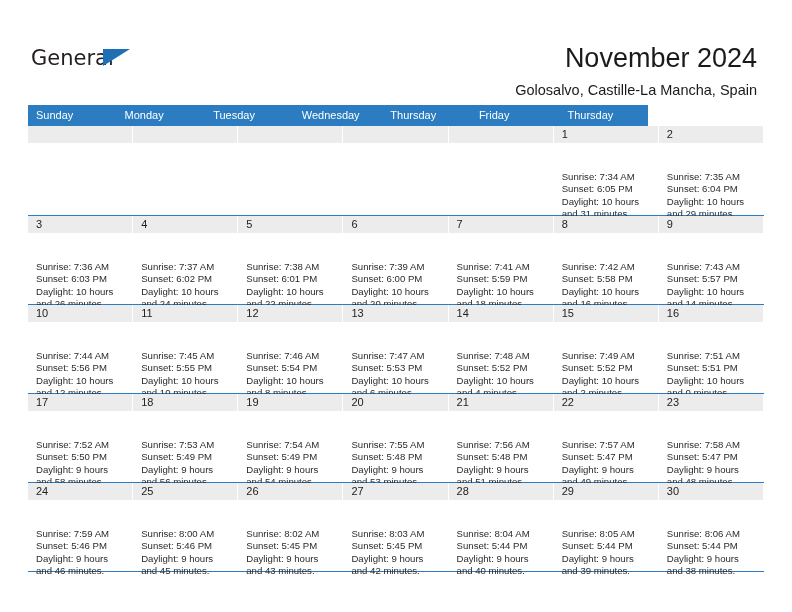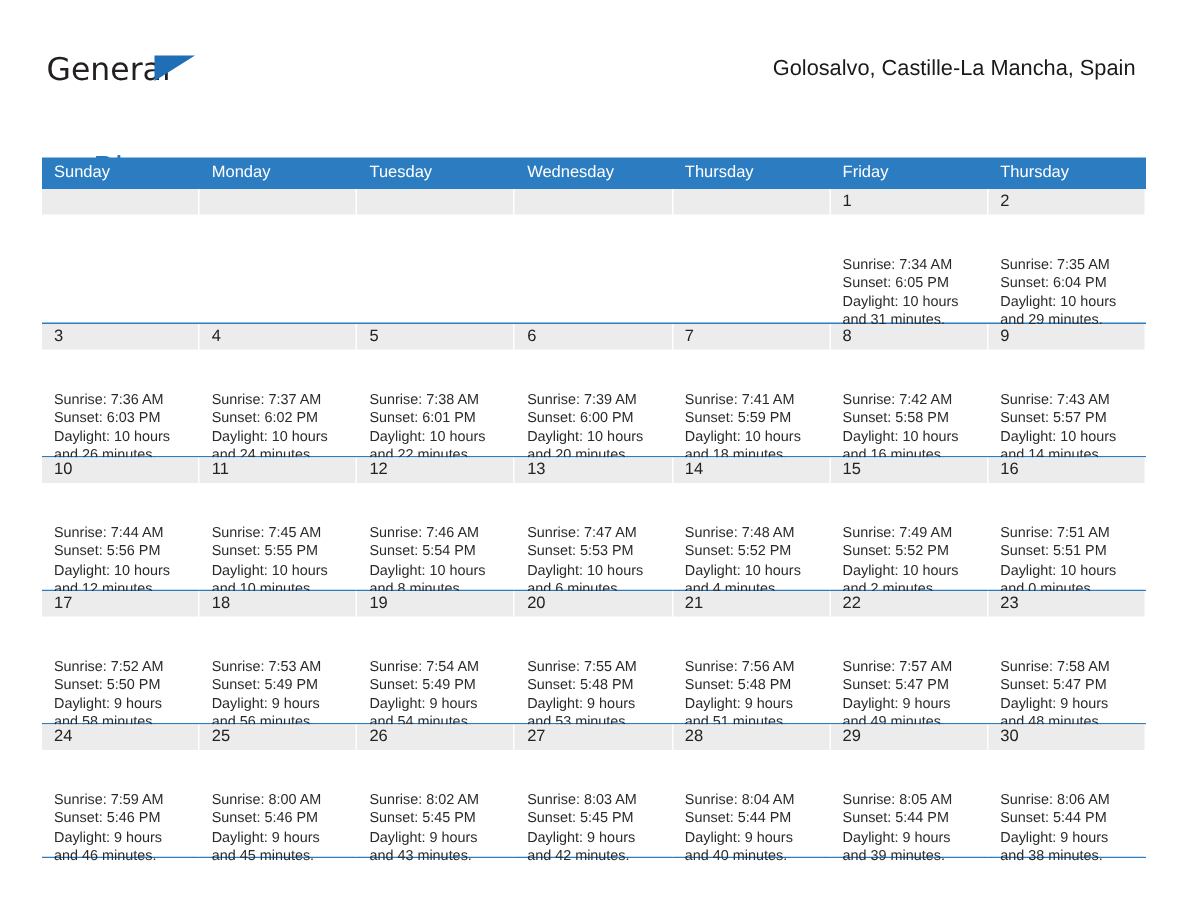--- a/index.html
+++ b/index.html
@@ -16,21 +16,21 @@
     position: relative;
     width: 792px;
     height: 612px;
     background: #ffffff;
     overflow: hidden;
   }
 
   
   .header {
     position: absolute;
-    left: 0; top: 0;
+    left: 0; top: 12px;
     width: 792px;
     height: 124px;
   }
   .logo {
     position: absolute;
     left: 31px;
     top: 34px;
     width: 180px;
     height: 52px;
   }
@@ -88,21 +88,21 @@
 
   
   .calendar {
     position: absolute;
     left: 28px;
     top: 105px;
     width: 736px;
   }
   .dow-row {
     display: flex;
-    width: 736px;
+    width: 620px;
     height: 21px;
     background: #2b7cc0;
   }
   .dow-cell {
     width: 105.142px;
     height: 21px;
     color: #ffffff;
     font-size: 11px;
     line-height: 21px;
     padding-left: 8px;
@@ -151,20 +151,21 @@
 
 <div id="page">
 
   <div class="header">
     <div class="logo">
       <span class="logo-general">General</span>
       <span class="logo-triangle"></span>
       <span class="logo-blue">Blue</span>
     </div>
     <div class="title-block">
+      <div class="cal-title">November 2024</div>
       <div class="cal-subtitle">Golosalvo, Castille-La Mancha, Spain</div>
     </div>
   </div>
 
   <div class="calendar">
     <div class="dow-row" id="dow-row">
         <div class="dow-cell">Sunday</div>
         <div class="dow-cell">Monday</div>
         <div class="dow-cell">Tuesday</div>
         <div class="dow-cell">Wednesday</div>

